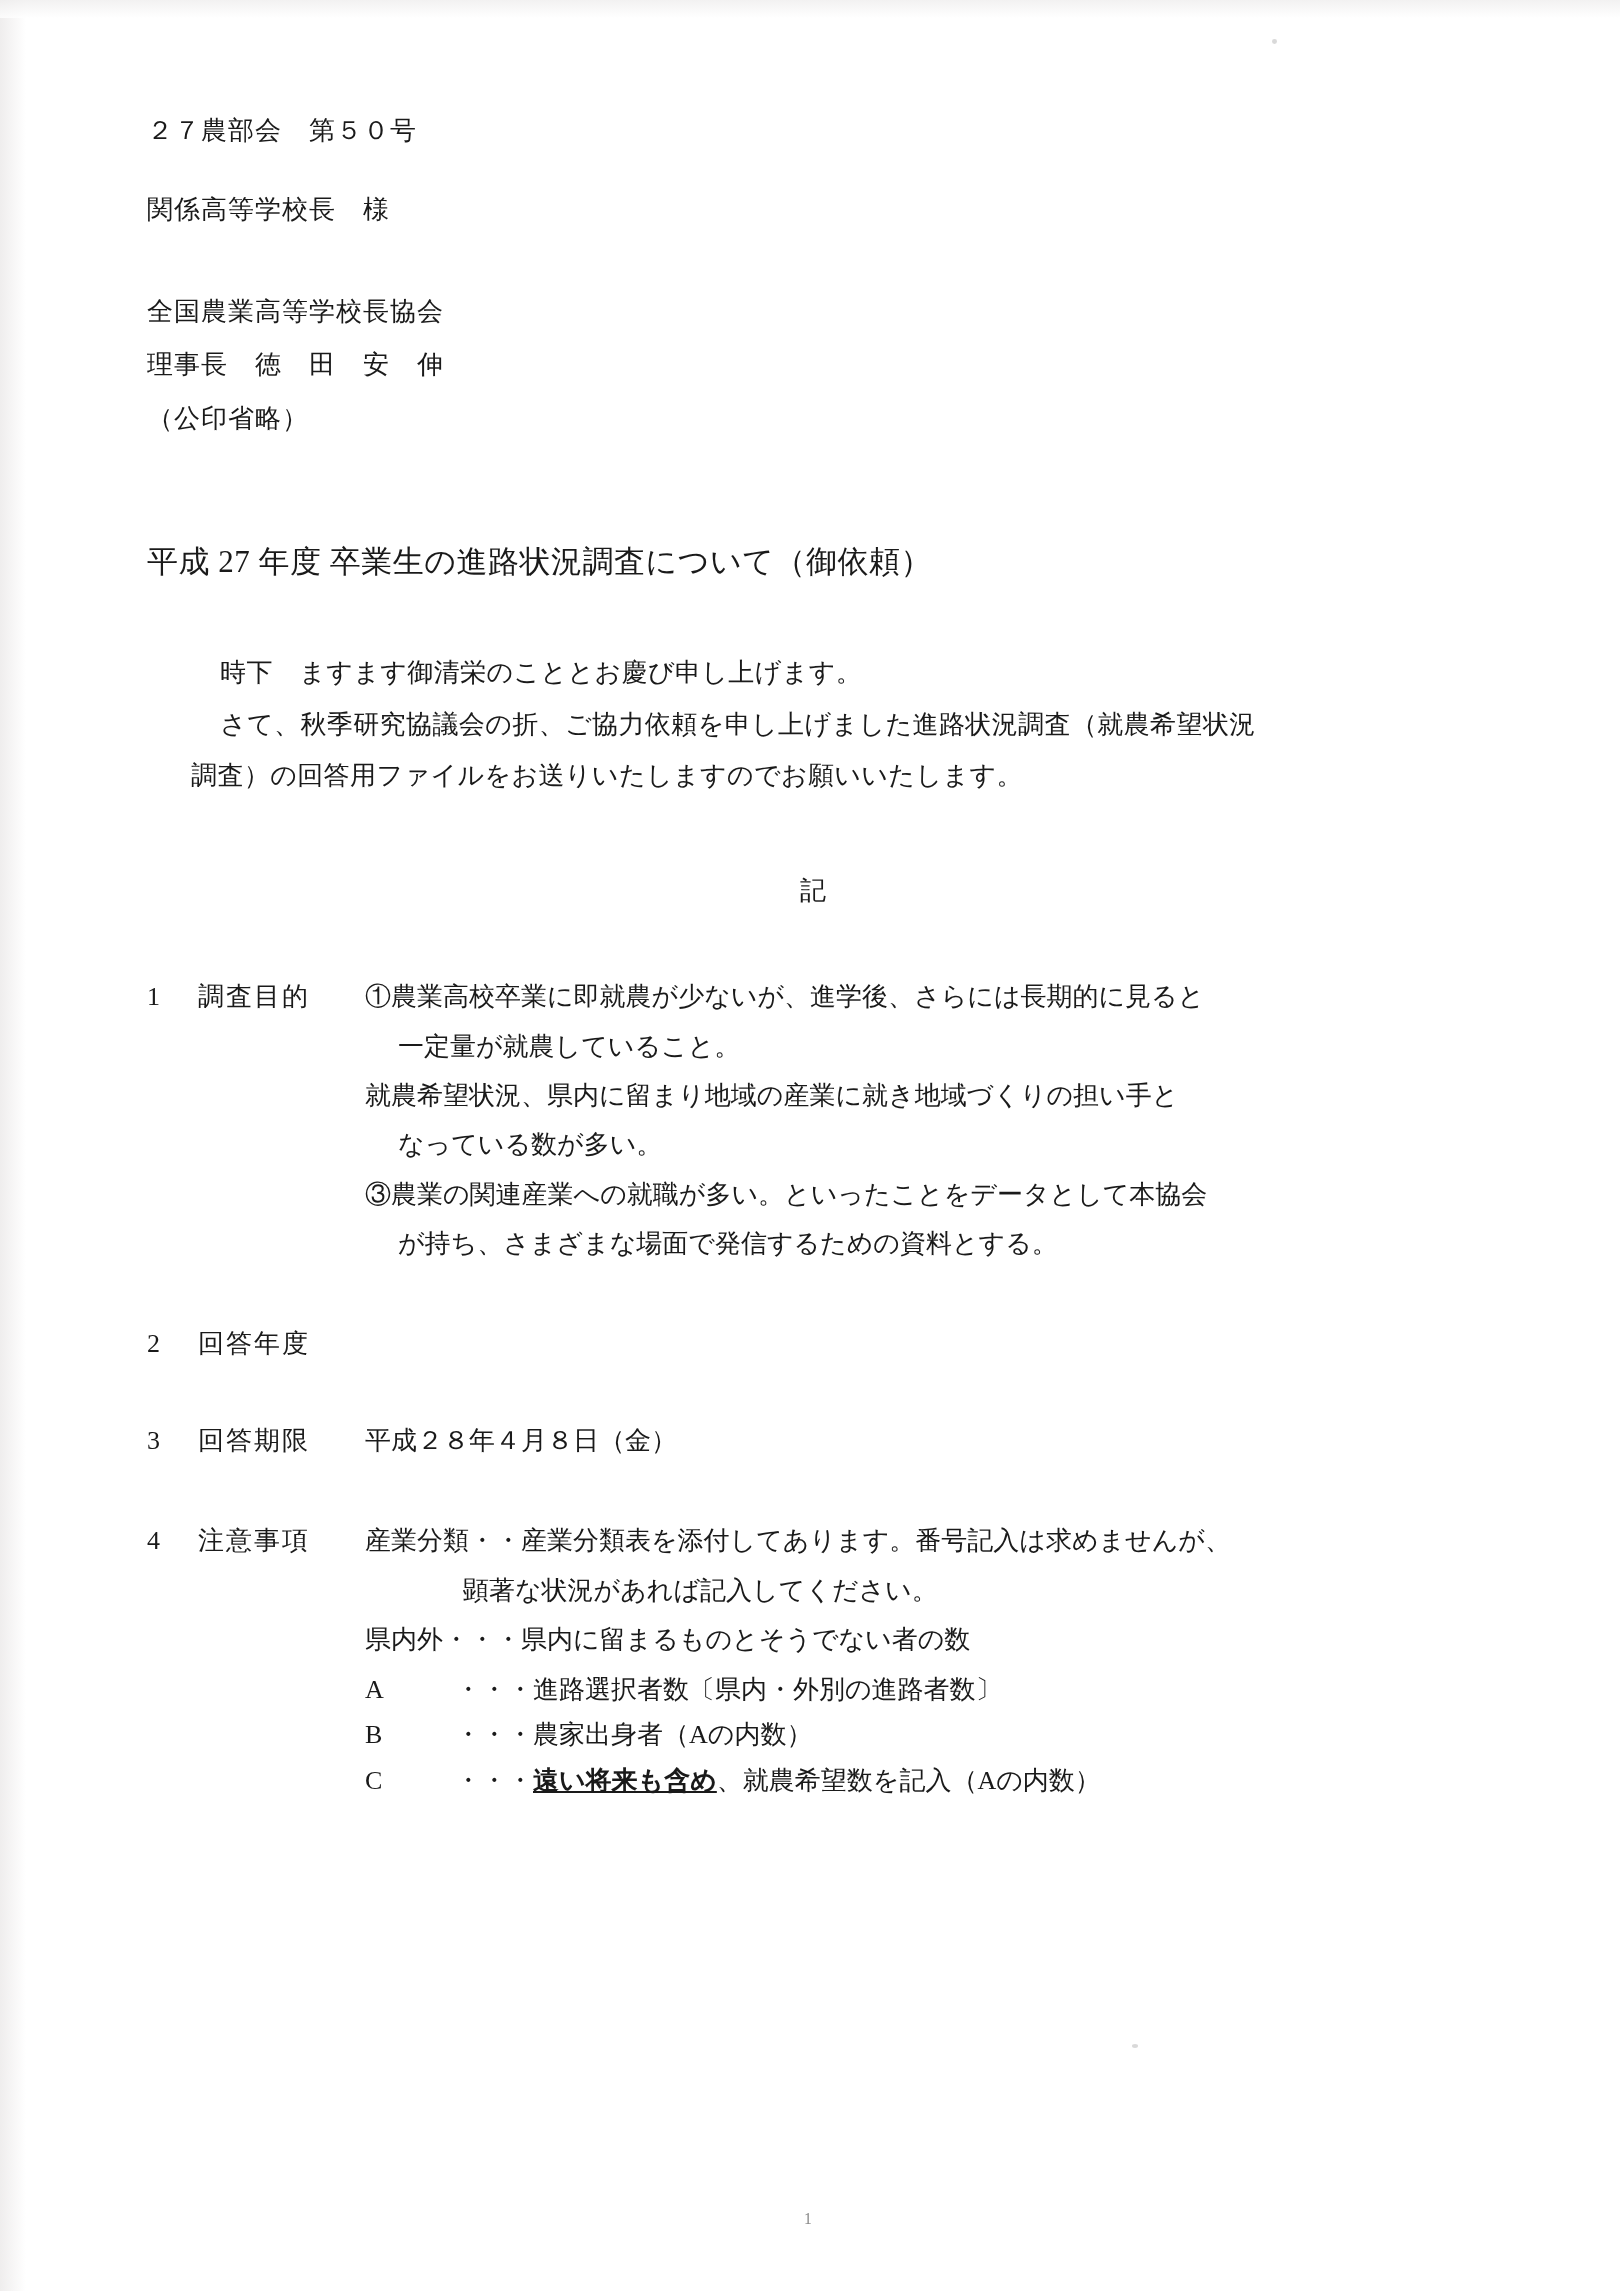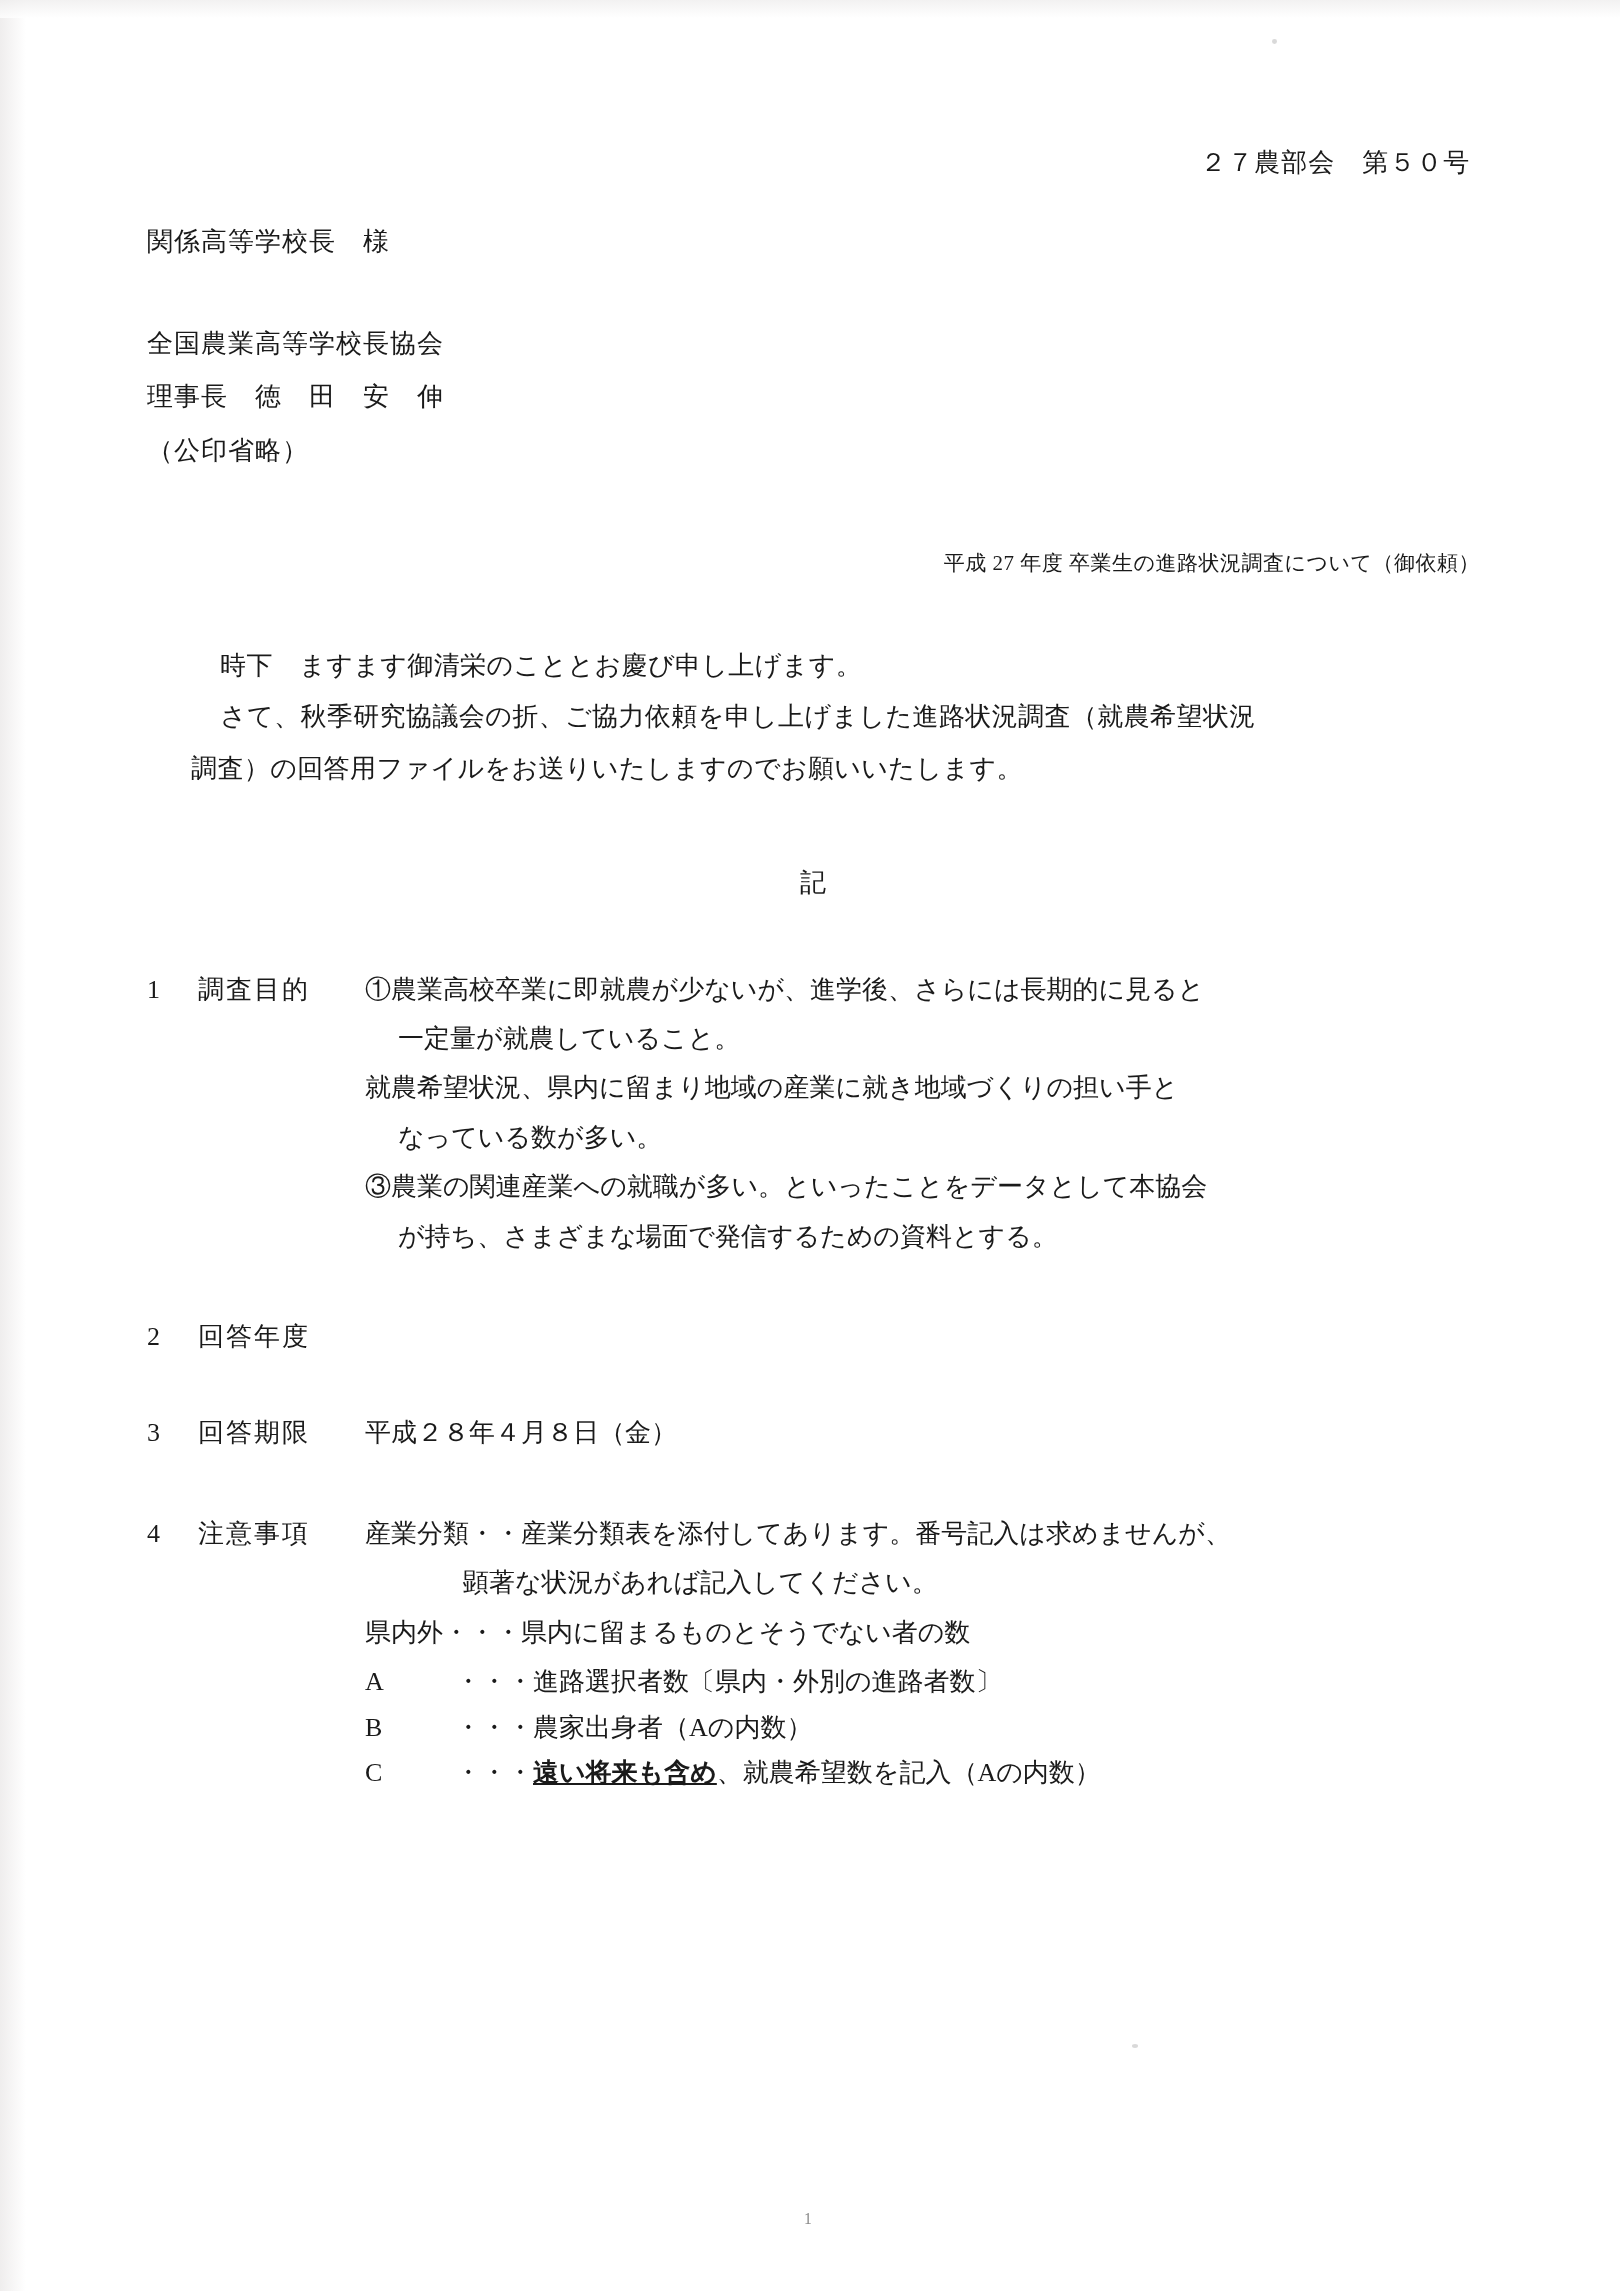--- a/index.html
+++ b/index.html
@@ -51,23 +51,22 @@
   .doc {
     position: absolute;
     left: 147px;
     top: 108px;
     width: 1333px;
     font-size: 26px;
     line-height: 1.75;
   }
 
   .right-block {
-    text-align: right;
+    text-align: left;
     padding-right: 9.8px;
-    margin-top: 32px;
   }
   .line {
     white-space: pre;
   }
   .doc-number {
     letter-spacing: 1px;
     margin-bottom: 5.9px;
   }
   .doc-date {
     letter-spacing: 1px;
@@ -81,24 +80,24 @@
     text-align: left;
     padding-right: 9.8px;
     letter-spacing: 1px;
   }
   .sender div { margin-bottom: 7.8px; }
   .sender .seal {
     padding-right: 17.6px;
   }
 
   .title {
-    margin-top: 72px;
-    text-align: right;
+    margin-top: 94px;
+    text-align: left;
     letter-spacing: 0.5px;
-    font-size: 21px;
+    font-size: 31px;
   }
 
   .body-para {
     margin-top: 61px;
     letter-spacing: 0.4px;
     margin-left: 44px;
   }
   .body-para p {
     margin: 0 0 5.9px 0;
     text-indent: 0;

